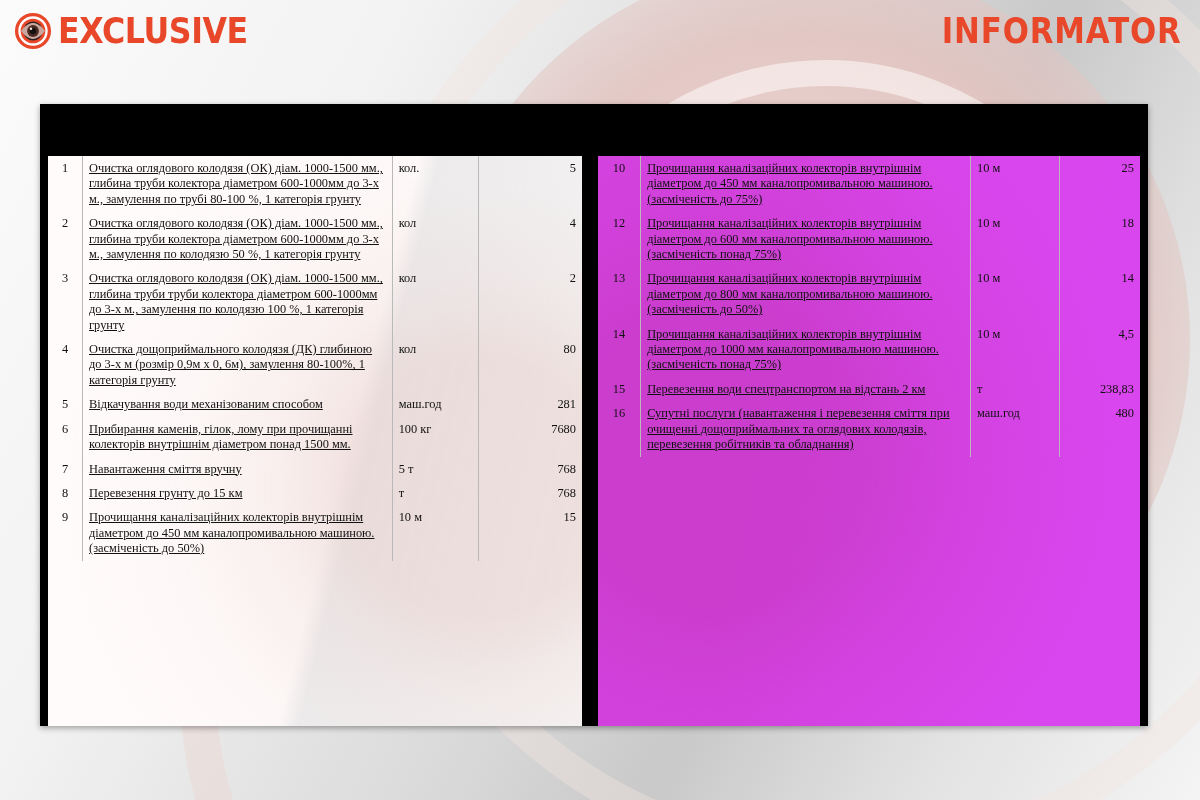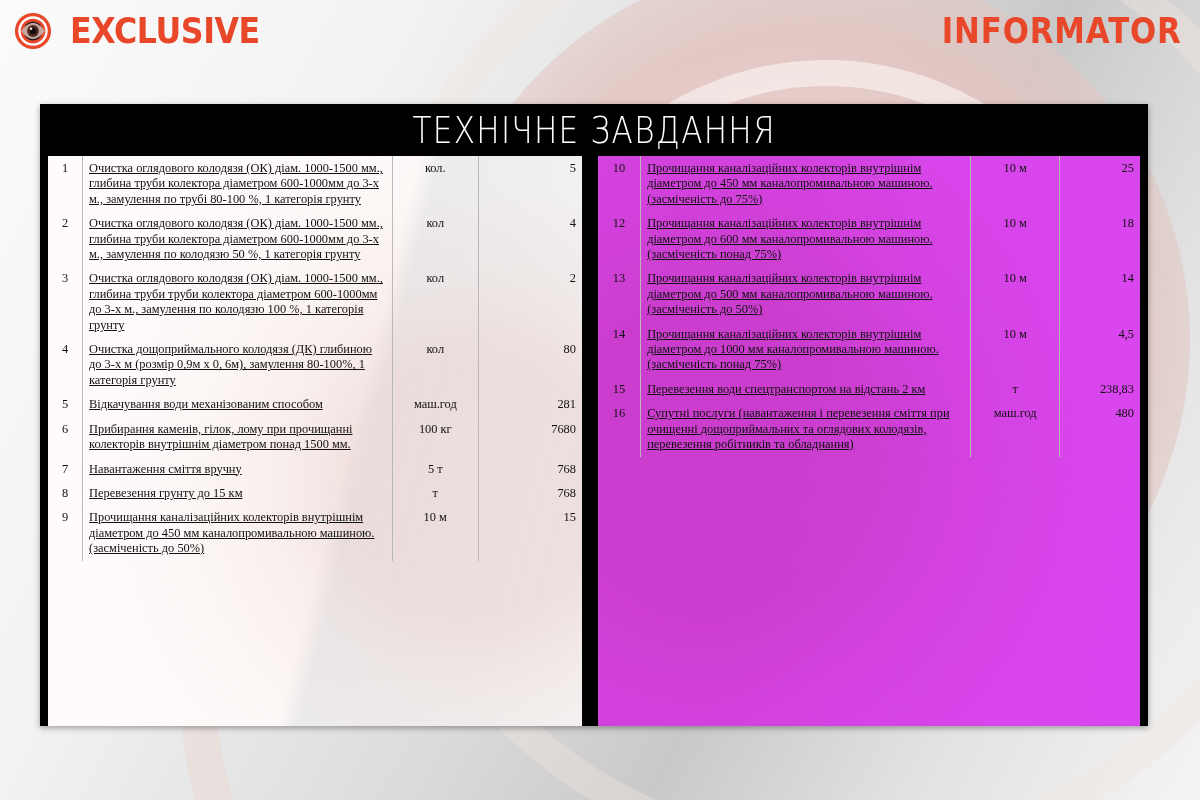--- a/index.html
+++ b/index.html
@@ -25,21 +25,21 @@
     border:30px solid rgba(243,228,226,0.40);}
   #wm-swoosh{position:absolute;left:300px;top:120px;width:640px;height:640px;
     border-radius:50%;border:42px solid rgba(255,255,255,0.45);
     clip-path:polygon(0 0,62% 0,0 86%);transform:rotate(-8deg);}
   #wm-swoosh-2{position:absolute;left:180px;top:260px;width:780px;height:780px;
     border-radius:50%;border:36px solid rgba(235,212,209,0.45);
     clip-path:polygon(0 12%,55% 0,0 92%);}
 
   
   #header{position:absolute;left:0;top:0;width:1200px;height:96px;z-index:5;}
-  #brand-exclusive{position:absolute;left:14px;top:12px;display:flex;align-items:center;gap:18px;}
+  #brand-exclusive{position:absolute;left:14px;top:12px;display:flex;align-items:center;gap:6px;}
   #logo-eye{width:38px;height:38px;flex:0 0 auto;}
   #exclusive-word{
     font-family:"DejaVu Sans",sans-serif;font-weight:700;font-size:36px;
     letter-spacing:-0.5px;color:#e8472a;line-height:38px;
     transform:scaleX(.88);transform-origin:left center;white-space:nowrap;}
   #brand-informator{position:absolute;right:18px;top:12px;
     font-family:"DejaVu Sans",sans-serif;font-weight:700;font-size:35px;
     letter-spacing:1px;color:#e8472a;line-height:38px;
     transform:scaleX(.88);transform-origin:right center;white-space:nowrap;}
 
@@ -64,21 +64,21 @@
     vertical-align:top;
     font-family:"Liberation Serif",serif;
     font-size:12.4px;line-height:15.4px;color:#111;
     padding:5px 6px 4px 6px;
     border-right:1px solid #b9b9b9;
     background:transparent;
   }
   table.spec td:last-child{border-right:none;}
   td.c-num{width:34px;text-align:center;padding-left:0;padding-right:0;}
   td.c-desc{text-align:left;text-decoration:underline;}
-  td.c-unit{text-align:center;}
+  td.c-unit{text-align:left;}
   td.c-qty{text-align:right;padding-right:9px;}
 
   #tbl-left  col.num{width:34px}  #tbl-left  col.desc{width:305px}
   #tbl-left  col.unit{width:85px} #tbl-left  col.qty{width:102px}
   #tbl-right col.num{width:42px}  #tbl-right col.desc{width:325px}
   #tbl-right col.unit{width:88px} #tbl-right col.qty{width:79px}
 
   
   .sheet-tint{position:absolute;inset:0;pointer-events:none;z-index:2;mix-blend-mode:multiply;}
   #tint-left{background:
@@ -115,23 +115,20 @@
       <circle cx="17.9" cy="17.6" r="1.3" fill="#f3e2dd"></circle>
     </svg>
     <span id="exclusive-word">EXCLUSIVE</span>
   </div>
 
   <div id="brand-informator">INFORMATOR</div>
 </div>
 
 <div id="doc-card">
 
-  <div id="doc-title-bar">
-    <div id="doc-title">ТЕХНІЧНЕ ЗАВДАННЯ</div>
-  </div>
 
   <div id="tables-area">
 
     <div class="table-pane" id="pane-left">
       <div class="sheet-tint" id="tint-left"></div>
       <div class="sheet-body">
         <table class="spec" id="tbl-left">
           <colgroup>
             <col class="num">
               <col class="desc">
@@ -218,21 +215,21 @@
                 <td class="c-qty">25</td>
               </tr>
               <tr>
                 <td class="c-num">12</td>
                 <td class="c-desc">Прочищання каналізаційних колекторів внутрішнім діаметром до 600 мм каналопромивальною машиною. (засміченість понад 75%)</td>
                 <td class="c-unit">10 м</td>
                 <td class="c-qty">18</td>
               </tr>
               <tr>
                 <td class="c-num">13</td>
-                <td class="c-desc">Прочищання каналізаційних колекторів внутрішнім діаметром до 500 мм каналопромивальною машиною. (засміченість до 50%)</td>
+                <td class="c-desc">Прочищання каналізаційних колекторів внутрішнім діаметром до 800 мм каналопромивальною машиною. (засміченість до 50%)</td>
                 <td class="c-unit">10 м</td>
                 <td class="c-qty">14</td>
               </tr>
               <tr>
                 <td class="c-num">14</td>
                 <td class="c-desc">Прочищання каналізаційних колекторів внутрішнім діаметром до 1000 мм каналопромивальною машиною. (засміченість понад 75%)</td>
                 <td class="c-unit">10 м</td>
                 <td class="c-qty">4,5</td>
               </tr>
               <tr>

